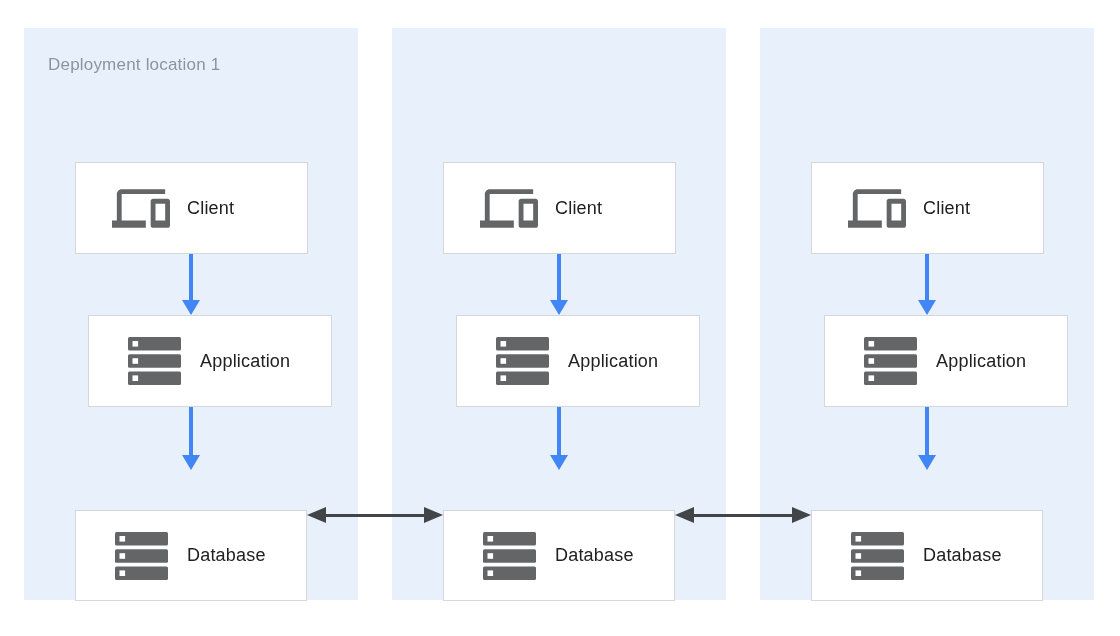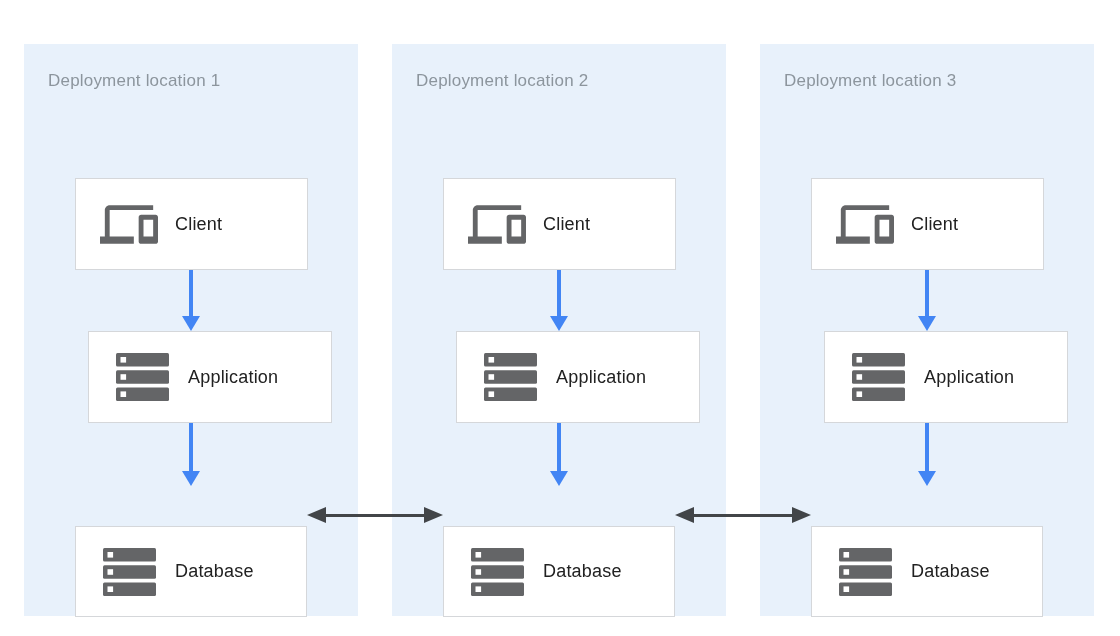--- a/index.html
+++ b/index.html
@@ -20,21 +20,21 @@
   .canvas {
     position: relative;
     width: 1120px;
     height: 636px;
     background: #ffffff;
     overflow: hidden;
   }
 
   .panel {
     position: absolute;
-    top: 44px;
+    top: 28px;
     width: 334px;
     height: 572px;
     background: var(--panel-bg);
   }
   .panel-1 { left: 24px; }
   .panel-2 { left: 392px; }
   .panel-3 { left: 760px; }
 
   .panel-title {
     position: absolute;
@@ -47,21 +47,21 @@
     letter-spacing: 0.2px;
     white-space: nowrap;
   }
 
   .node {
     position: absolute;
     background: var(--node-bg);
     border: 1px solid var(--node-border);
     display: flex;
     align-items: center;
-    padding-left: 20px;
+    padding-left: 32px;
   }
   .node-client      { left: 51px; top: 134px; width: 233px; height: 92px; }
   .node-application { left: 47px; top: 287px; width: 244px; height: 92px; margin-left: 17px; }
   .node-database    { left: 51px; top: 442px; width: 232px; height: 91px; margin-top: 40px; }
 
   .icon {
     width: 66px;
     flex: 0 0 66px;
     display: flex;
     justify-content: center;
@@ -187,21 +187,20 @@
             <rect x="4.5" y="21.2" width="5.6" height="5.6"></rect>
             <rect x="4.5" y="38.4" width="5.6" height="5.6"></rect>
           </g>
         </svg>
       </span>
       <span class="node-label">Database</span>
     </div>
   </section>
 
   <section class="panel panel-2">
-    <h2 class="panel-title">Deployment location 2</h2>
 
     <div class="node node-client">
       <span class="icon">
         <svg viewBox="0 4 24 16" width="58" height="39" aria-hidden="true">
           <path fill="currentColor" d="M4 6h18V4H4c-1.1 0-2 .9-2 2v11H0v3h14v-3H4V6zm19 2h-6c-.55 0-1 .45-1 1v10c0 .55.45 1 1 1h6c.55 0 1-.45 1-1V9c0-.55-.45-1-1-1zm-1 9h-4v-7h4v7z"></path>
         </svg>
       </span>
       <span class="node-label">Client</span>
     </div>
 
@@ -246,21 +245,20 @@
             <rect x="4.5" y="21.2" width="5.6" height="5.6"></rect>
             <rect x="4.5" y="38.4" width="5.6" height="5.6"></rect>
           </g>
         </svg>
       </span>
       <span class="node-label">Database</span>
     </div>
   </section>
 
   <section class="panel panel-3">
-    <h2 class="panel-title">Deployment location 3</h2>
 
     <div class="node node-client">
       <span class="icon">
         <svg viewBox="0 4 24 16" width="58" height="39" aria-hidden="true">
           <path fill="currentColor" d="M4 6h18V4H4c-1.1 0-2 .9-2 2v11H0v3h14v-3H4V6zm19 2h-6c-.55 0-1 .45-1 1v10c0 .55.45 1 1 1h6c.55 0 1-.45 1-1V9c0-.55-.45-1-1-1zm-1 9h-4v-7h4v7z"></path>
         </svg>
       </span>
       <span class="node-label">Client</span>
     </div>
 

